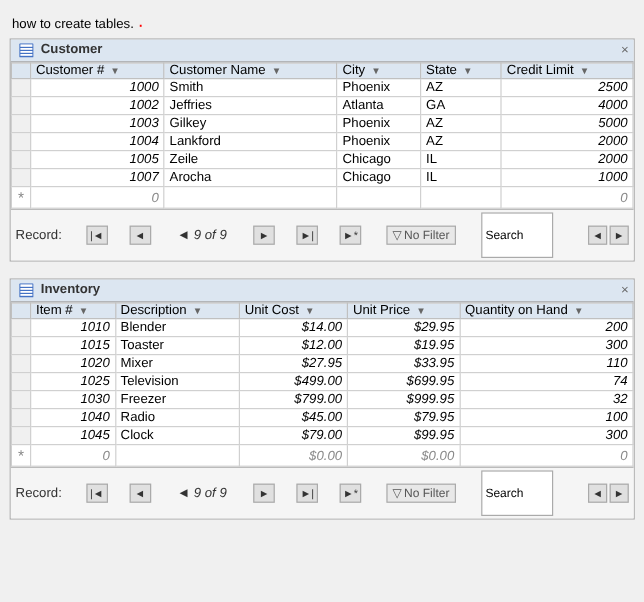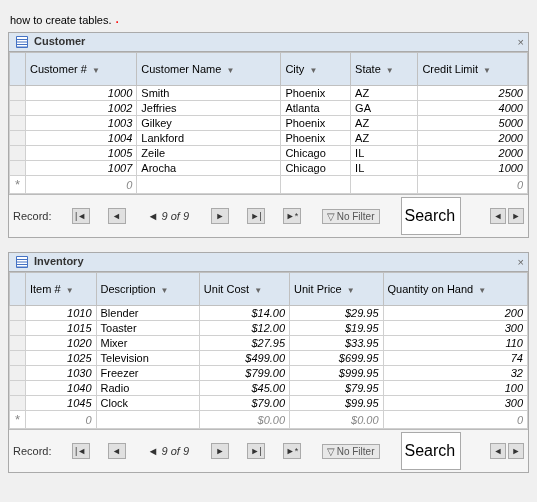--- a/index.html
+++ b/index.html
@@ -63,21 +63,21 @@
 
     .data-table {
       width: 100%;
       border-collapse: collapse;
       font-size: 11px;
     }
 
     .data-table th {
       background: #dce6f1;
       border: 1px solid #c0c0c0;
-      padding: 10px 4px;
+      padding: 0 4px;
       text-align: left;
       font-weight: normal;
       white-space: nowrap;
       color: #000;
     }
 
     .data-table th .sort-arrow {
       font-size: 8px;
       color: #666;
       margin-left: 2px;
@@ -142,21 +142,21 @@
       padding: 1px 4px;
       cursor: pointer;
       font-size: 10px;
       color: #555;
       margin: 0 3px;
     }
 
     .search-box {
       border: 1px solid #aaa;
       padding: 18px 3px;
-      font-size: 16px;
+      font-size: 10px;
       width: 60px;
       height: 16px;
     }
 
     .scroll-right {
       margin-left: auto;
       display: flex;
       gap: 2px;
     }
 

